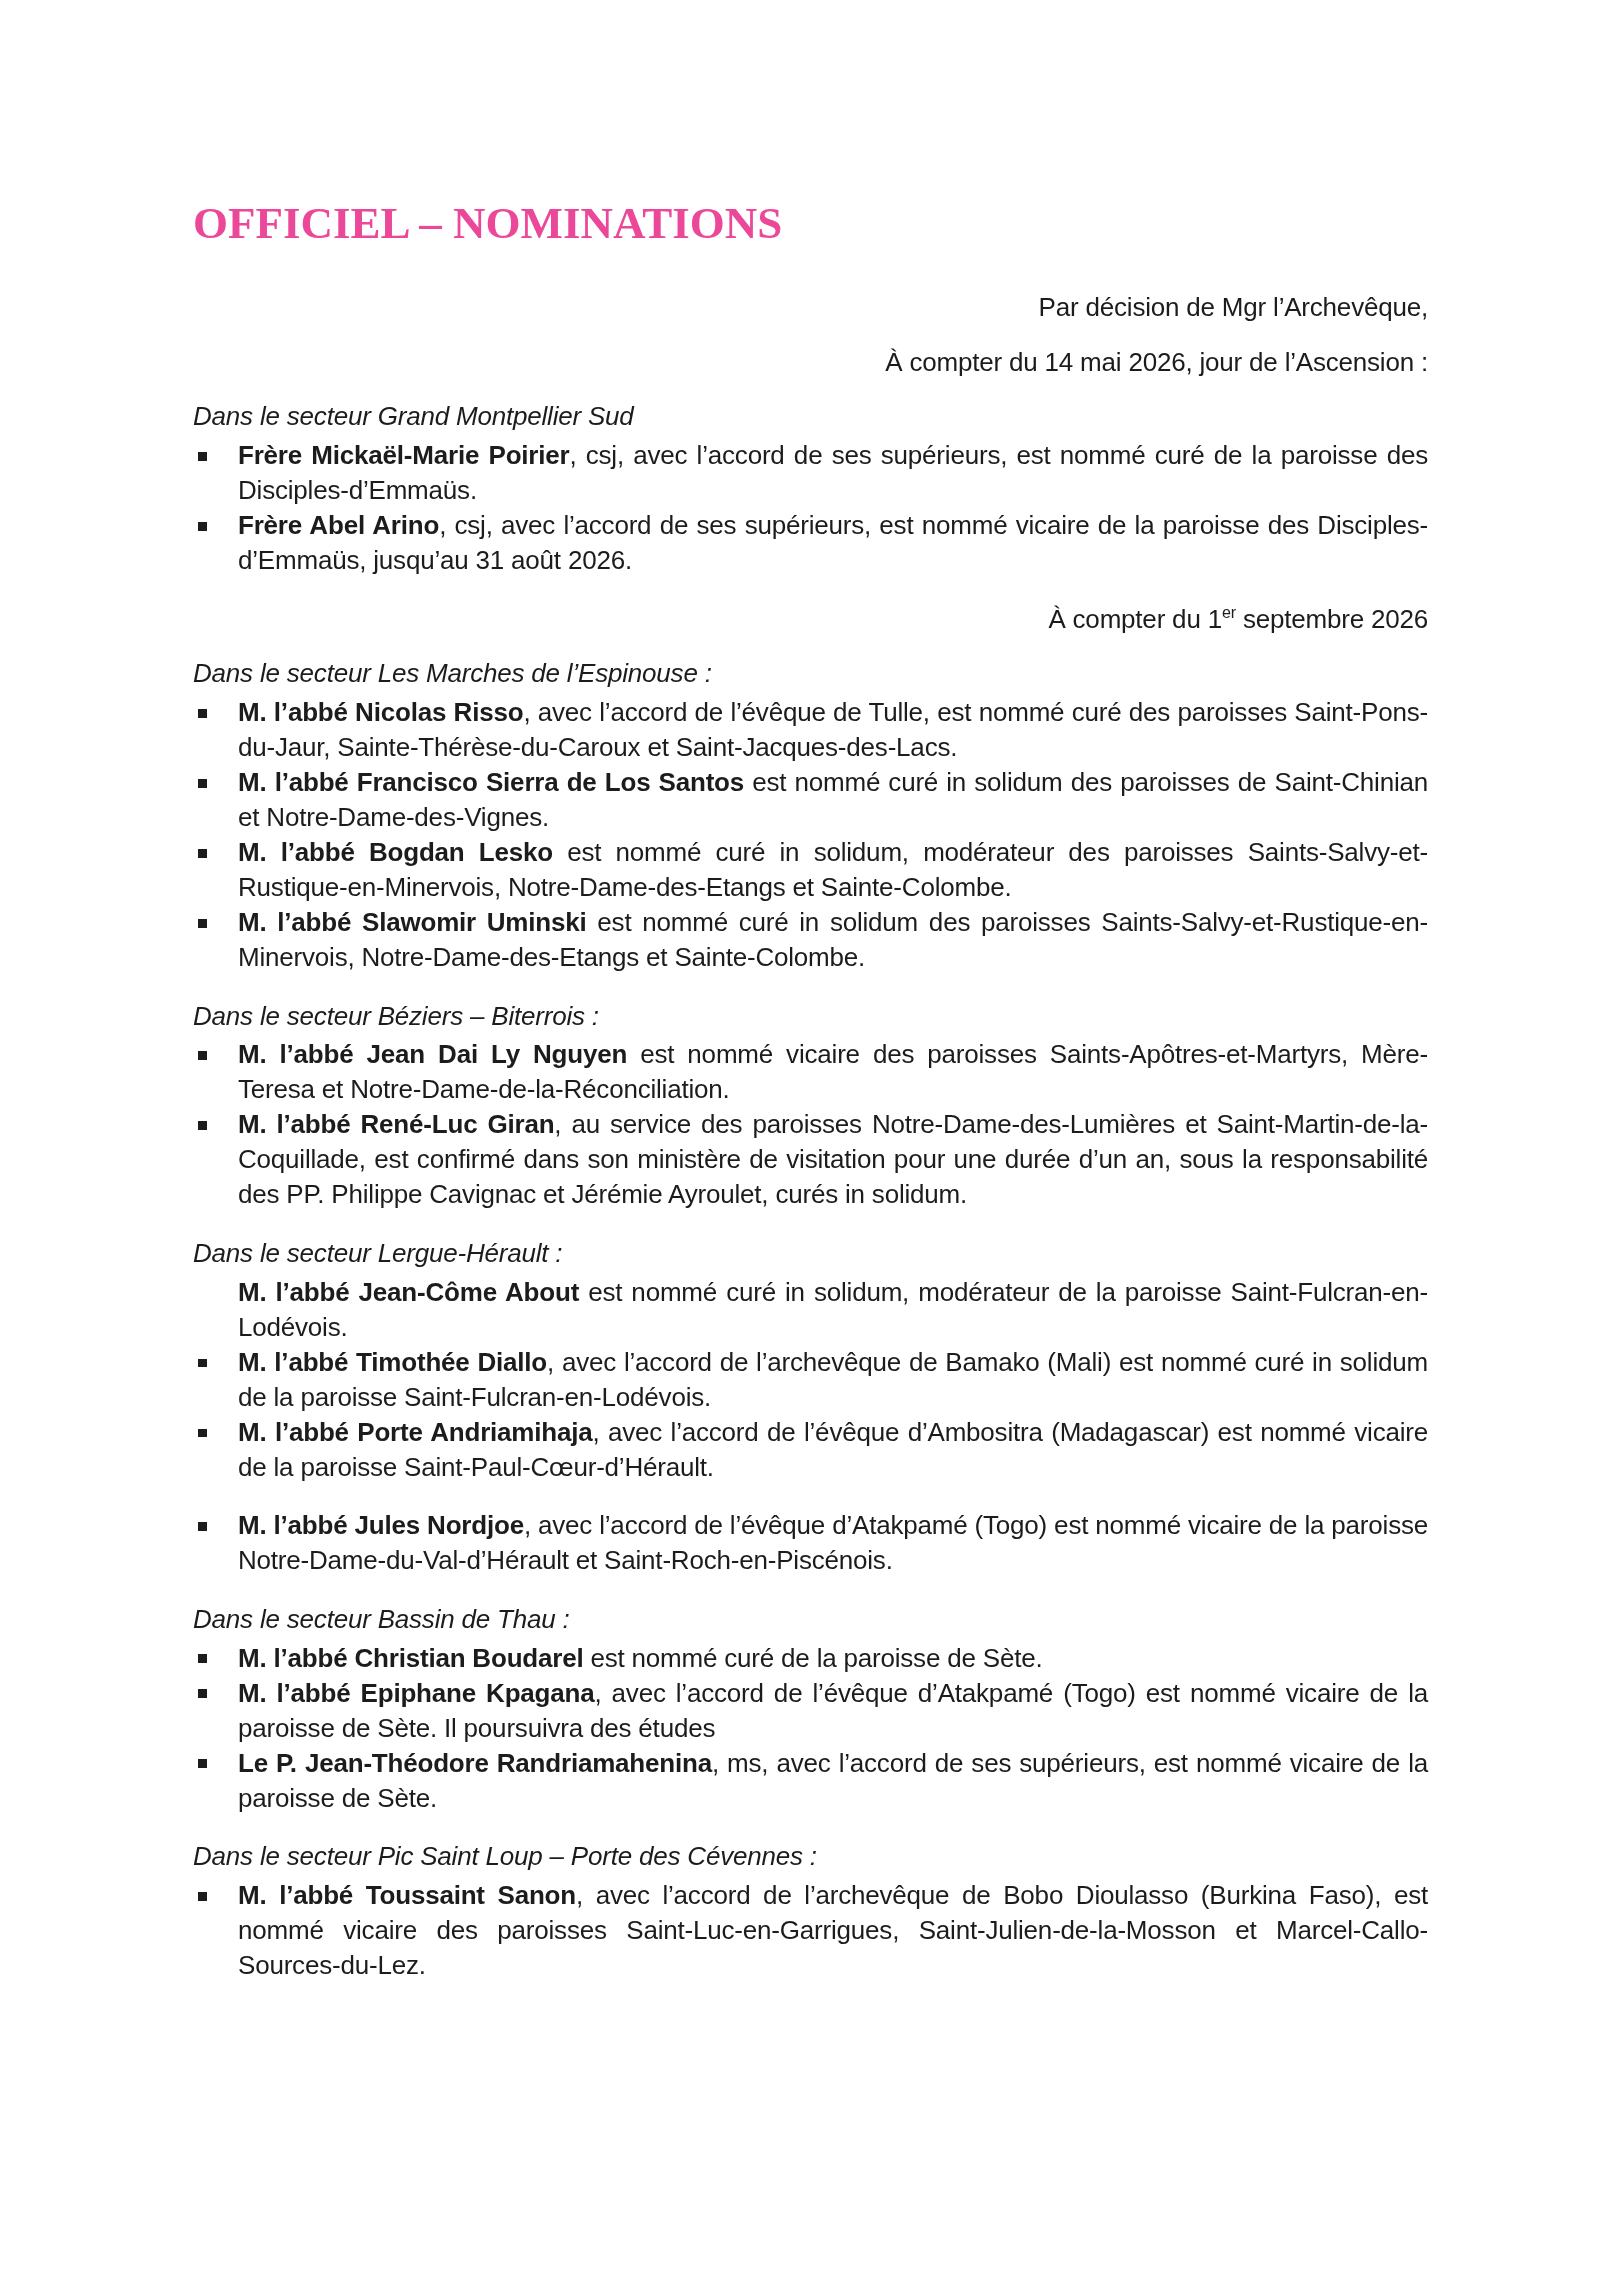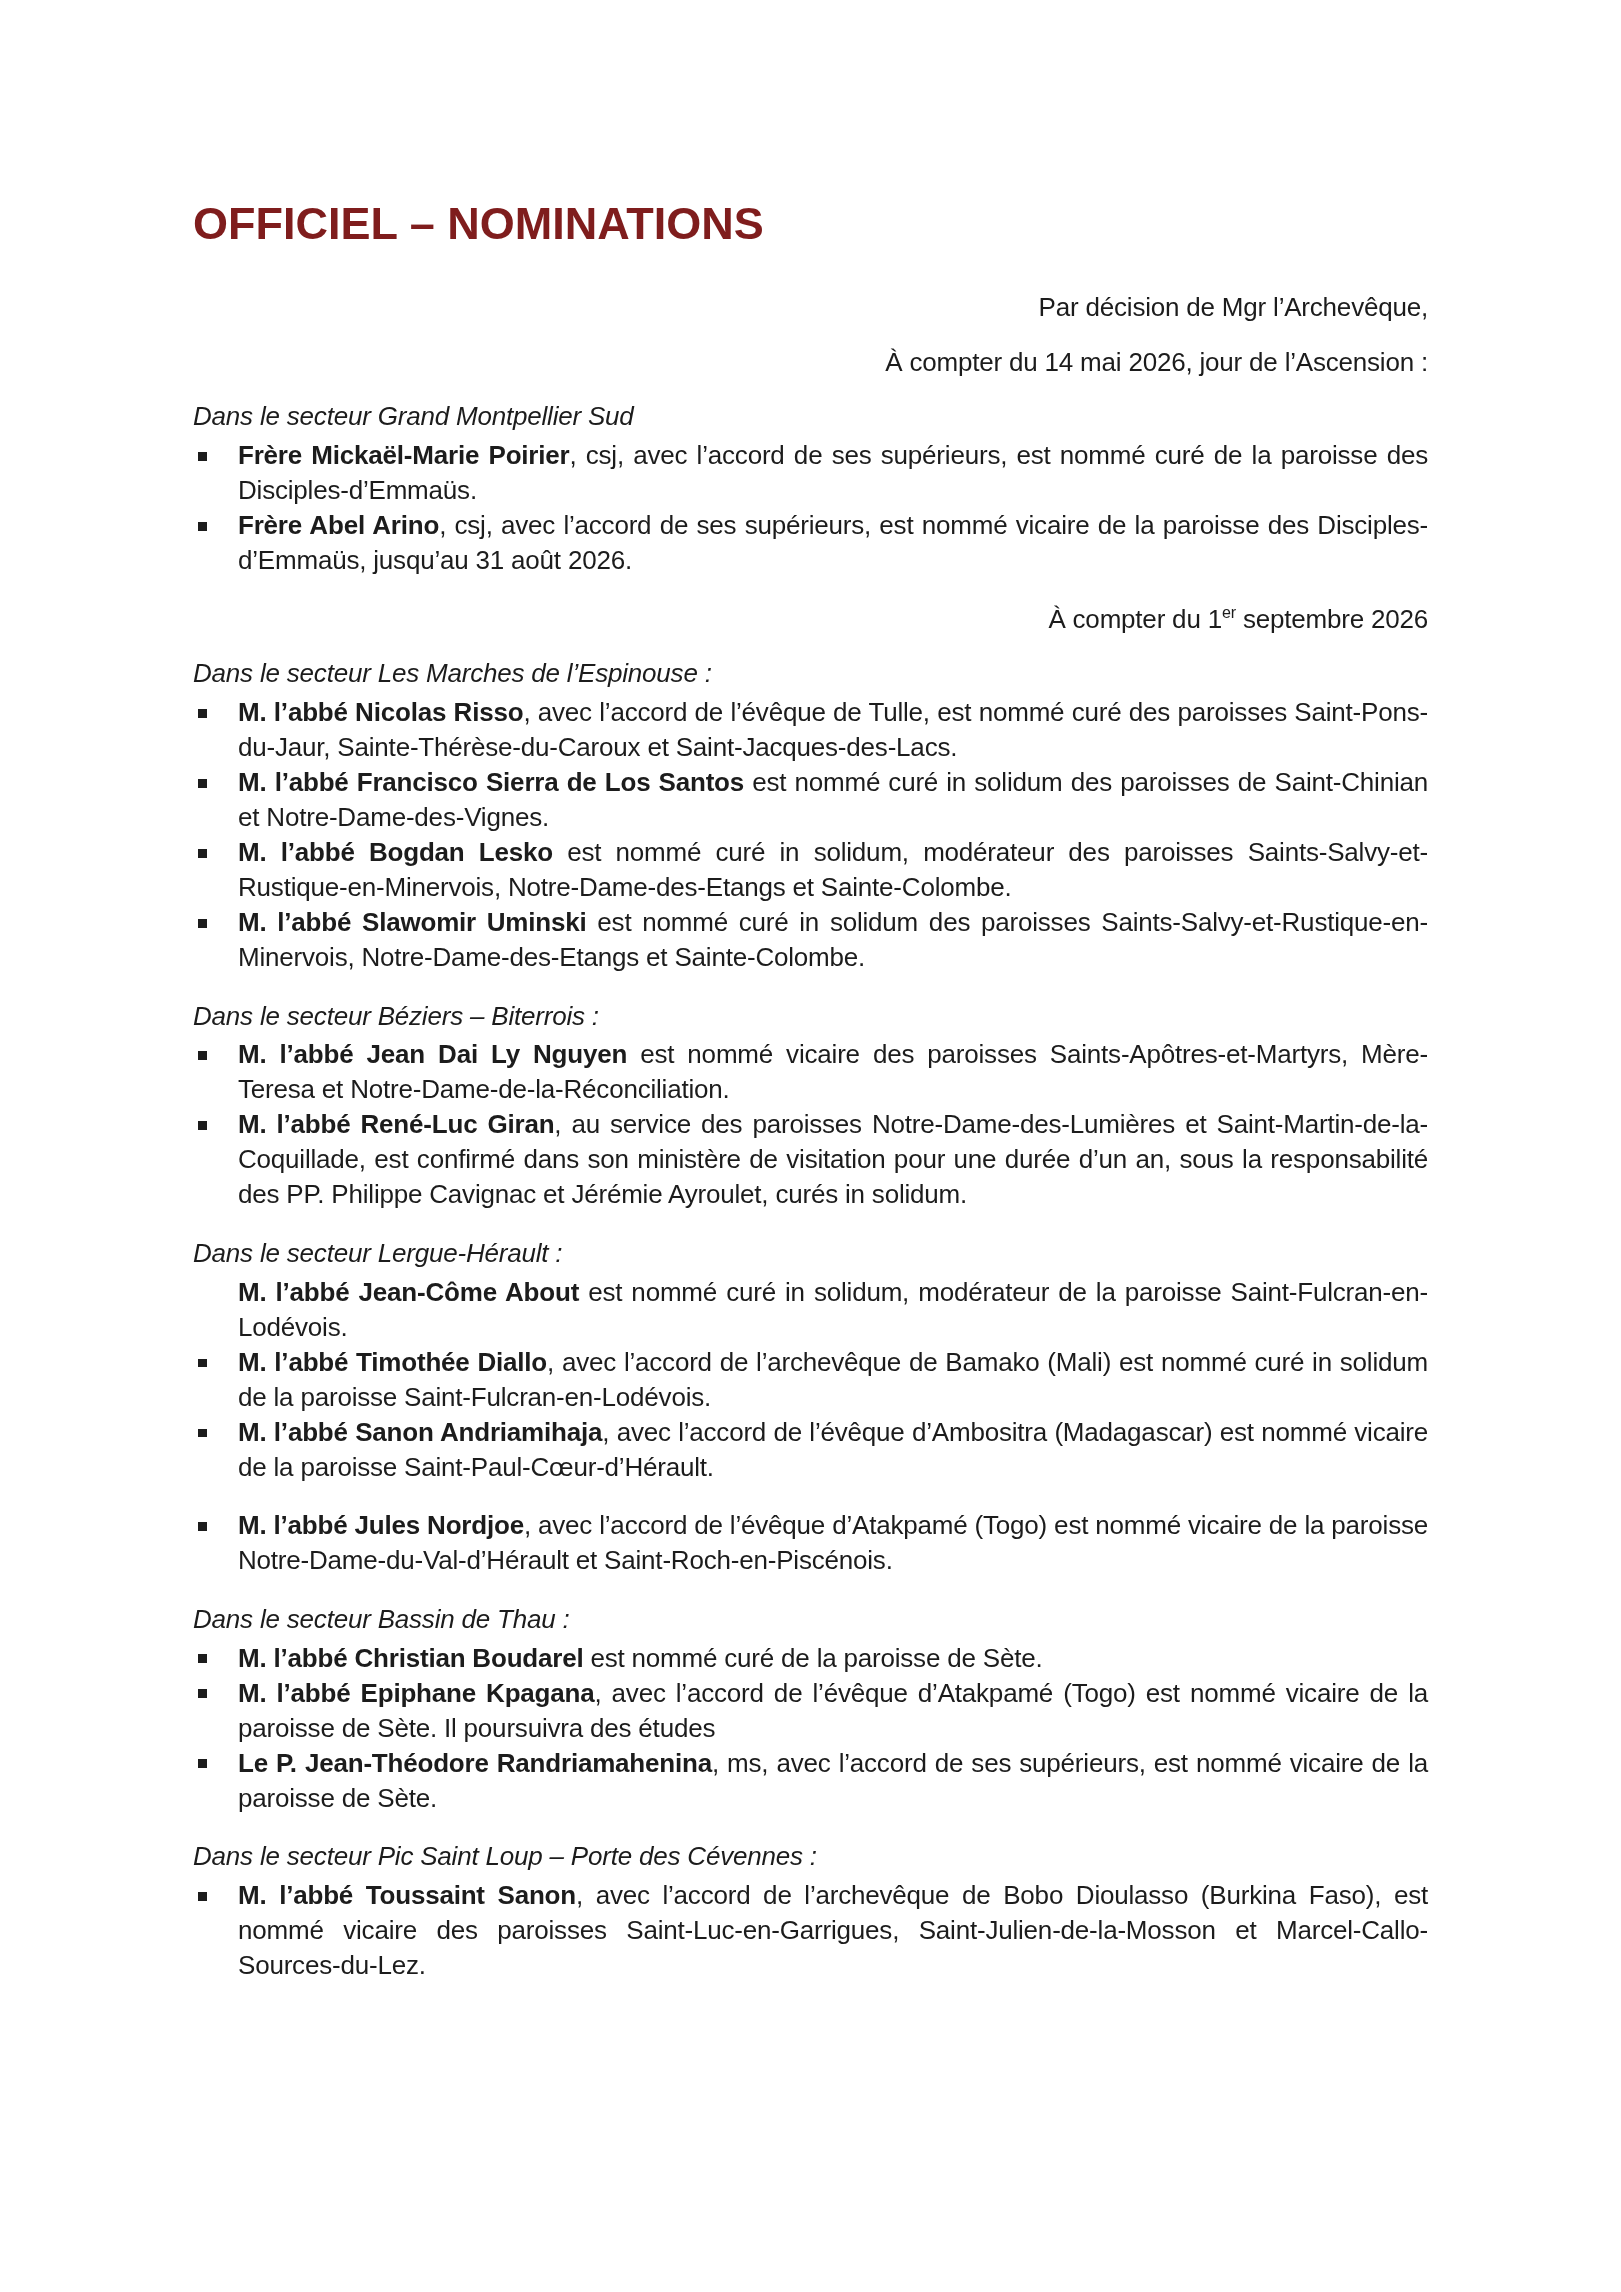--- a/index.html
+++ b/index.html
@@ -40,21 +40,21 @@
     width: 8.8px;
     height: 8.8px;
     background: #1c1c1c;
   }
   .item .nominee { font-weight: bold; margin-top: 32px; }
 </style>
 </head>
 <body>
 
 <div class="page" style="background: rgb(255, 255, 255); color: rgb(28, 28, 28);">
-  <h1 class="doc-title" style="color: #7f1d1d;">OFFICIEL – NOMINATIONS</h1>
+  <h1 class="doc-title" style="color: #ec4899; font-family: Liberation Serif, serif;">OFFICIEL – NOMINATIONS</h1>
   <div>
       <div class="paragraph"><span>Par décision de Mgr l’Archevêque,</span></div>
       <div class="paragraph"><span>À compter du 14 mai 2026, jour de l’Ascension :</span></div>
       <section class="section">
         <div class="section-heading">Dans le secteur Grand Montpellier Sud</div>
         <div class="items">
           <div class="item"><span class="bullet"></span><span class="nominee">Frère Mickaël-Marie Poirier</span><span class="details">, csj, avec l’accord de ses supérieurs, est nommé curé de la paroisse des Disciples-d’Emmaüs.</span></div>
           <div class="item"><span class="bullet"></span><span class="nominee">Frère Abel Arino</span><span class="details">, csj, avec l’accord de ses supérieurs, est nommé vicaire de la paroisse des Disciples-d’Emmaüs, jusqu’au 31 août 2026.</span></div>
         </div>
       </section>
@@ -73,21 +73,21 @@
         <div class="items">
           <div class="item"><span class="bullet"></span><span class="nominee">M. l’abbé Jean Dai Ly Nguyen</span><span class="details"> est nommé vicaire des paroisses Saints-Apôtres-et-Martyrs, Mère-Teresa et Notre-Dame-de-la-Réconciliation.</span></div>
           <div class="item"><span class="bullet"></span><span class="nominee">M. l’abbé René-Luc Giran</span><span class="details">, au service des paroisses Notre-Dame-des-Lumières et Saint-Martin-de-la-Coquillade, est confirmé dans son ministère de visitation pour une durée d’un an, sous la responsabilité des PP. Philippe Cavignac et Jérémie Ayroulet, curés in solidum.</span></div>
         </div>
       </section>
       <section class="section">
         <div class="section-heading">Dans le secteur Lergue-Hérault :</div>
         <div class="items">
           <div class="item"><span class="nominee">M. l’abbé Jean-Côme About</span><span class="details"> est nommé curé in solidum, modérateur de la paroisse Saint-Fulcran-en-Lodévois.</span></div>
           <div class="item"><span class="bullet"></span><span class="nominee">M. l’abbé Timothée Diallo</span><span class="details">, avec l’accord de l’archevêque de Bamako (Mali) est nommé curé in solidum de la paroisse Saint-Fulcran-en-Lodévois.</span></div>
-          <div class="item"><span class="bullet"></span><span class="nominee">M. l’abbé Sanon Andriamihaja</span><span class="details">, avec l’accord de l’évêque d’Ambositra (Madagascar) est nommé vicaire de la paroisse Saint-Paul-Cœur-d’Hérault.</span></div>
+          <div class="item"><span class="bullet"></span><span class="nominee">M. l’abbé Porte Andriamihaja</span><span class="details">, avec l’accord de l’évêque d’Ambositra (Madagascar) est nommé vicaire de la paroisse Saint-Paul-Cœur-d’Hérault.</span></div>
         </div>
       </section>
       <section class="section">
         <div class="items">
           <div class="item"><span class="bullet"></span><span class="nominee">M. l’abbé Jules Nordjoe</span><span class="details">, avec l’accord de l’évêque d’Atakpamé (Togo) est nommé vicaire de la paroisse Notre-Dame-du-Val-d’Hérault et Saint-Roch-en-Piscénois.</span></div>
         </div>
       </section>
       <section class="section">
         <div class="section-heading">Dans le secteur Bassin de Thau :</div>
         <div class="items">

